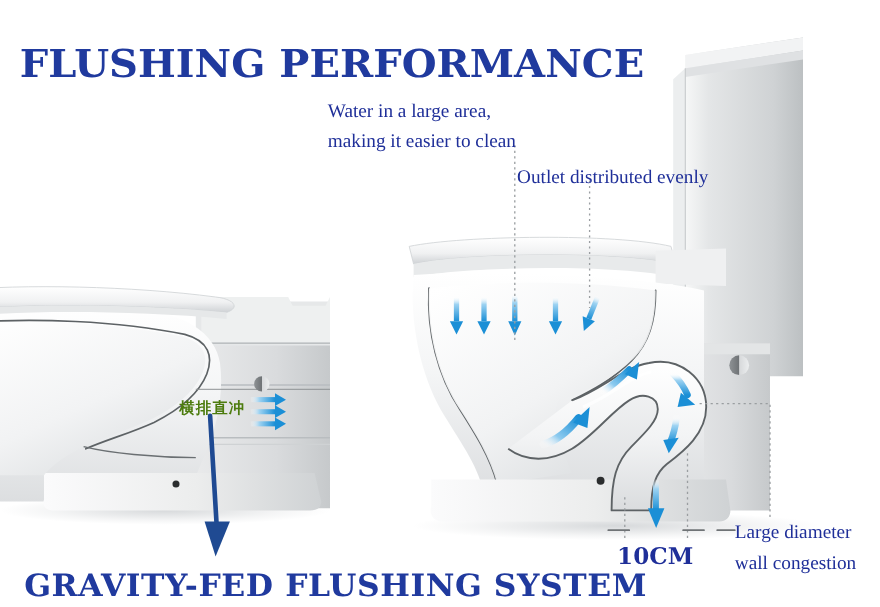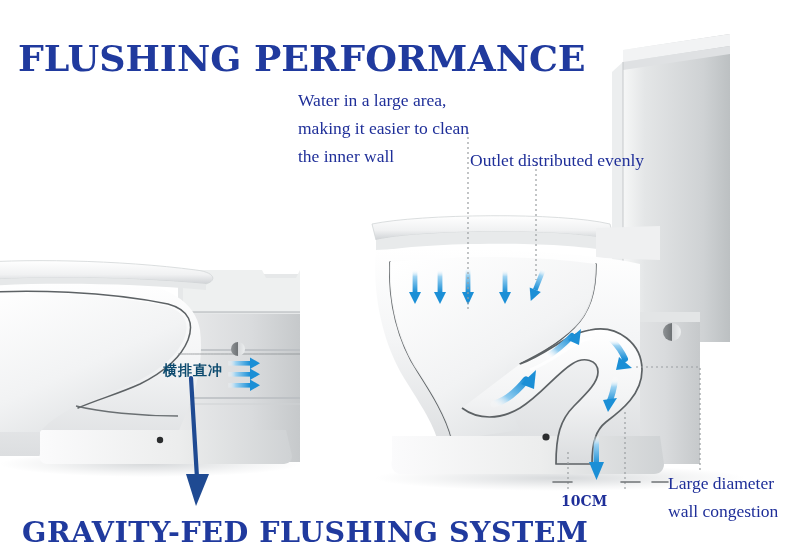--- a/index.html
+++ b/index.html
@@ -43,27 +43,27 @@
     line-height:28px;
     white-space:nowrap;
   }
   #callout-water{left:298px;top:74px;}
   #callout-outlet{left:470px;top:134px;}
   #callout-tube{left:668px;top:457px;}
   #label-10cm{
     position:absolute;left:561px;top:481px;
     color:#1f2f99;
     font-family:"DejaVu Serif", serif;
-    font-weight:bold;font-size:14px;
+    font-weight:bold;font-size:21px;
     letter-spacing:0px;
     white-space:nowrap;
   }
   #label-cn{
     position:absolute;left:163px;top:350px;
-    color:#0c4a6e;
+    color:#4d7c0f;
     font-family:"DejaVu Sans", sans-serif;
     font-weight:bold;font-size:14px;
     letter-spacing:1px;
     white-space:nowrap;
   }
 </style>
 </head>
 <body>
 
 <div class="stage">
@@ -320,21 +320,20 @@
       <line x1="621" y1="470" x2="640" y2="470"></line>
       <line x1="652" y1="470" x2="668" y2="470"></line>
     </g>
   </svg>
 
   <div class="hd" id="title">FLUSHING PERFORMANCE</div>
 
   <div class="callout" id="callout-water">
     <div>Water in a large area,</div>
     <div>making it easier to clean</div>
-    <div>the inner wall</div>
   </div>
 
   <div class="callout" id="callout-outlet">Outlet distributed evenly</div>
 
   <div class="callout" id="callout-tube">
     <div>Large diameter</div>
     <div>wall congestion</div>
   </div>
 
   <div id="label-10cm">10CM</div>

